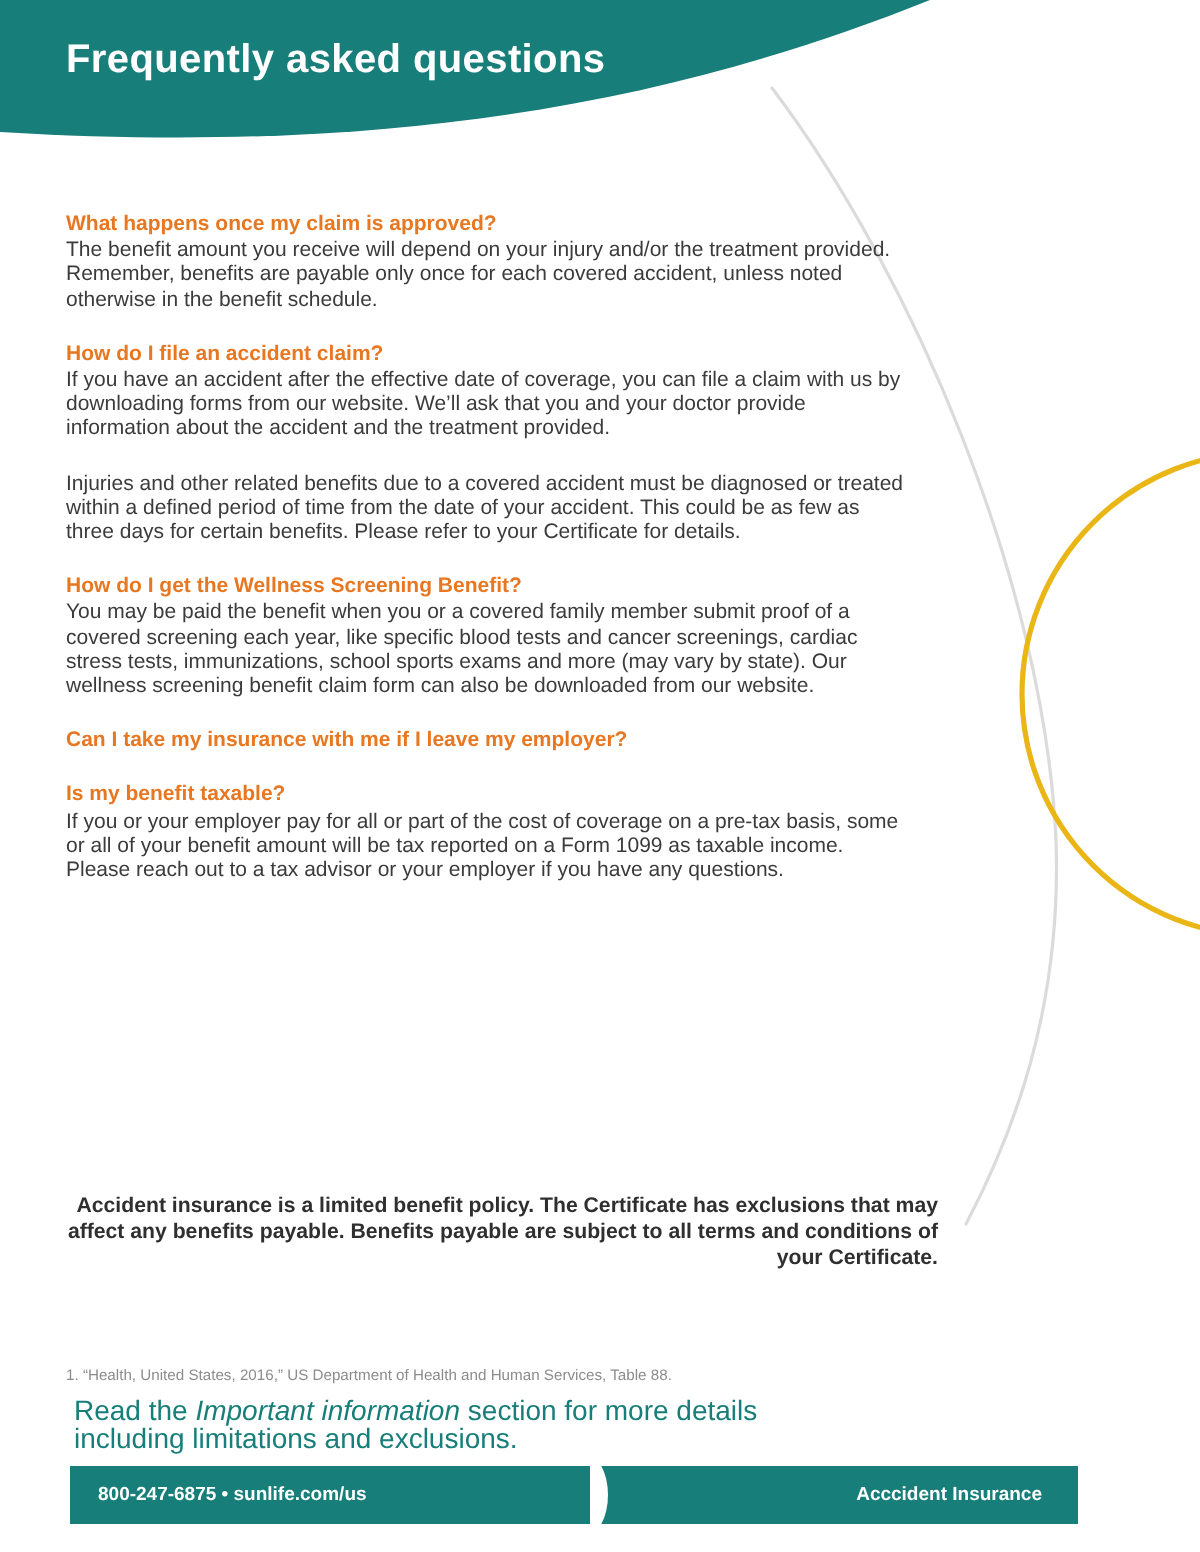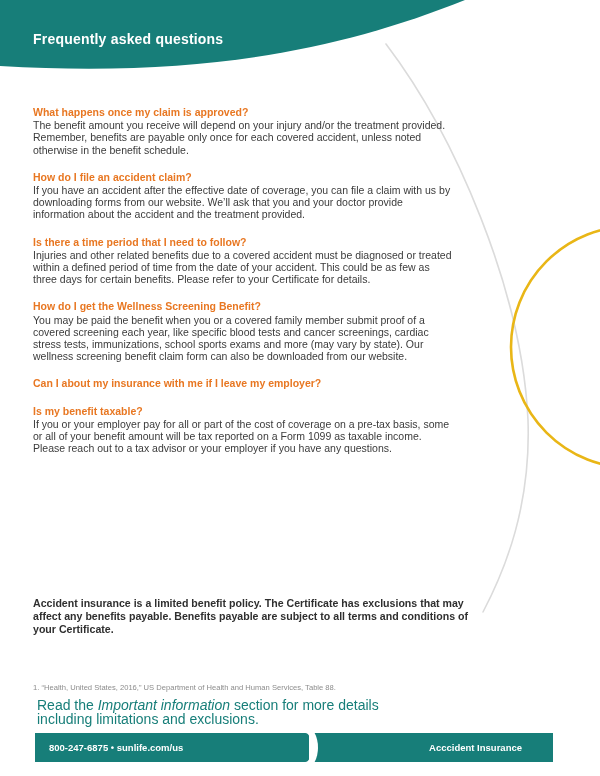--- a/index.html
+++ b/index.html
@@ -7,35 +7,35 @@
     width:600px;height:776px;position:relative;overflow:hidden;
     background:#ffffff;
     font-family:"Liberation Sans", sans-serif;
     -webkit-font-smoothing:antialiased;
   }
   .page{position:absolute;inset:0;width:600px;height:776px;}
   
   .deco{position:absolute;left:0;top:0;width:600px;height:776px;z-index:0;}
   
   .page-title{
-    position:absolute;left:33px;top:31px;z-index:2;
-    color:#ffffff;font-size:14px;font-weight:bold;letter-spacing:.2px;
+    position:absolute;left:33px;top:19px;z-index:2;
+    color:#ffffff;font-size:20px;font-weight:bold;letter-spacing:.2px;
   }
   
   .faq{position:absolute;left:33px;top:106px;width:421px;z-index:1;}
   .faq-item{margin:0 0 15px 0;}
   .faq-q{
     margin:0 0 1px 0;color:#E87722;font-size:10.5px;font-weight:bold;
     line-height:12.2px;
   }
   .faq-a{margin:0;color:#3B3B3B;font-size:10.5px;line-height:12.2px;}
   
   .disclaimer{
     position:absolute;left:33px;top:597px;width:436px;z-index:1;
-    color:#2F2F2F;font-size:10.6px;font-weight:bold;line-height:13px;
+    color:#2F2F2F;font-size:10.6px;font-weight:bold;line-height:13px;text-align:right;
   }
   
   .footnote{
     position:absolute;left:33px;top:683px;width:520px;z-index:1;
     color:#8C8C8C;font-size:7.6px;line-height:9px;
   }
   
   .read-more{
     position:absolute;left:37px;top:698px;width:350px;z-index:1;
     color:#177E79;font-size:14px;font-weight:normal;line-height:14px;
@@ -46,22 +46,22 @@
     position:absolute;top:733px;height:29px;background:#177E79;z-index:1;
     color:#ffffff;font-size:9.5px;font-weight:bold;
     display:flex;align-items:center;
   }
   .footer-left{
     left:35px;width:277px;
     border-radius:0 7px 7px 0 / 0 15px 15px 0;
     padding-left:14px;box-sizing:border-box;
   }
   .footer-right{
-    left:309px;width:244px;
-    justify-content:flex-end;padding-right:31px;box-sizing:border-box;
+    left:295px;width:244px;
+    justify-content:flex-end;padding-right:18px;box-sizing:border-box;
     position:absolute;overflow:hidden;
   }
   .footer-right::before{
     content:"";position:absolute;left:-14px;top:-6px;width:23px;height:41px;
     background:#ffffff;border-radius:50%;
   }
 </style>
 </head>
 <body>
 
@@ -81,29 +81,28 @@
   <div class="faq">
     <div class="faq-item">
       <h3 class="faq-q">What happens once my claim is approved?</h3>
       <p class="faq-a">The benefit amount you receive will depend on your injury and/or the treatment provided. Remember, benefits are payable only once for each covered accident, unless noted otherwise in the benefit schedule.</p>
     </div>
     <div class="faq-item">
       <h3 class="faq-q">How do I file an accident claim?</h3>
       <p class="faq-a">If you have an accident after the effective date of coverage, you can file a claim with us by downloading forms from our website. We’ll ask that you and your doctor provide information about the accident and the treatment provided.</p>
     </div>
     <div class="faq-item">
-      <h3 class="faq-q">Is there a time period that I need to follow?</h3>
       <p class="faq-a">Injuries and other related benefits due to a covered accident must be diagnosed or treated within a defined period of time from the date of your accident. This could be as few as three days for certain benefits. Please refer to your Certificate for details.</p>
     </div>
     <div class="faq-item">
       <h3 class="faq-q">How do I get the Wellness Screening Benefit?</h3>
       <p class="faq-a">You may be paid the benefit when you or a covered family member submit proof of a covered screening each year, like specific blood tests and cancer screenings, cardiac stress tests, immunizations, school sports exams and more (may vary by state). Our wellness screening benefit claim form can also be downloaded from our website.</p>
     </div>
     <div class="faq-item">
-      <h3 class="faq-q">Can I about my insurance with me if I leave my employer?</h3>
+      <h3 class="faq-q">Can I take my insurance with me if I leave my employer?</h3>
     </div>
     <div class="faq-item">
       <h3 class="faq-q">Is my benefit taxable?</h3>
       <p class="faq-a">If you or your employer pay for all or part of the cost of coverage on a pre-tax basis, some or all of your benefit amount will be tax reported on a Form 1099 as taxable income. Please reach out to a tax advisor or your employer if you have any questions.</p>
     </div>
   </div>
 
   <div class="disclaimer">Accident insurance is a limited benefit policy. The Certificate has exclusions that may affect any benefits payable. Benefits payable are subject to all terms and conditions of your Certificate.</div>
 
   <div class="footnote">1. “Health, United States, 2016,” US Department of Health and Human Services, Table 88.</div>

